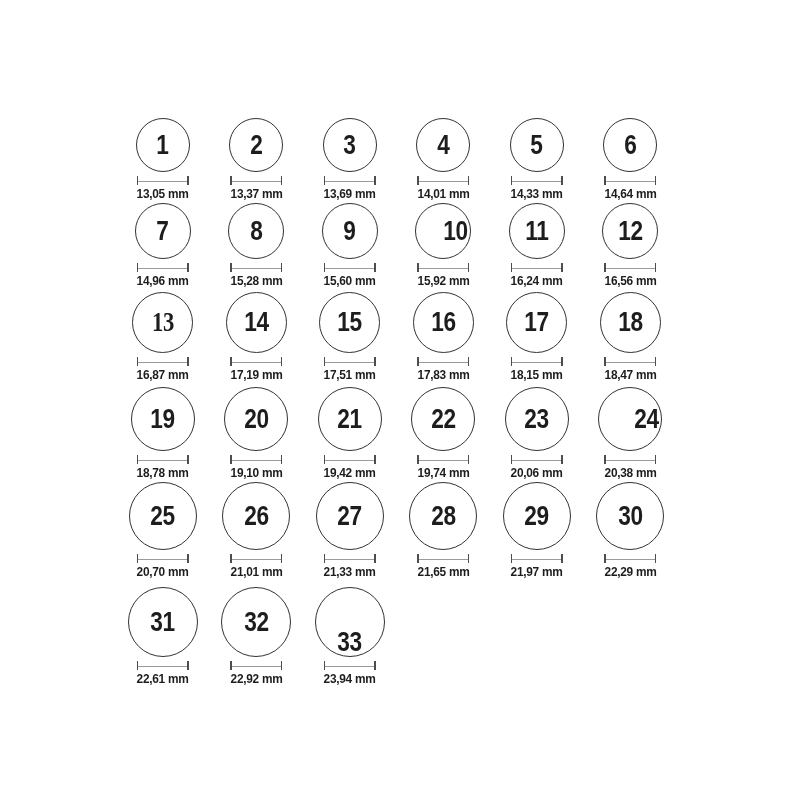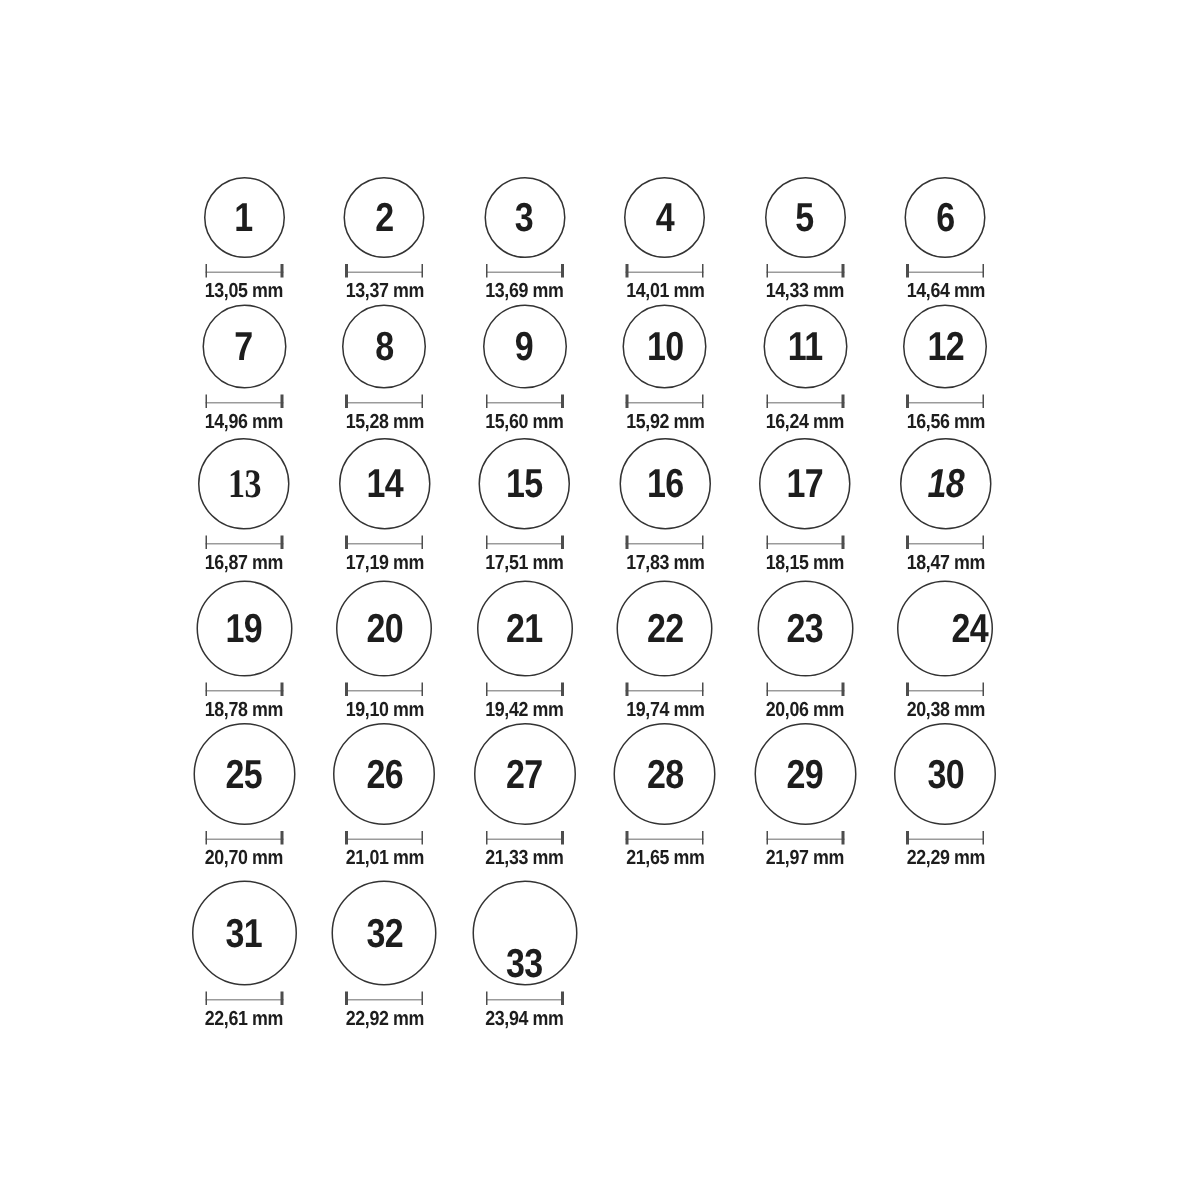--- a/index.html
+++ b/index.html
@@ -184,21 +184,21 @@
             <span class="num">9</span>
           </div>
           <div class="measure">
             <div class="measure-line"></div>
             <div class="measure-tick left"></div>
             <div class="measure-tick right"></div>
           </div>
           <span class="mm">15,60 mm</span>
         </div>
         <div class="cell">
-          <div class="circle" style="width: 56px; height: 56px;">
+          <div class="circle" style="width: 56px; height: 56px; justify-content: flex-end;">
             <span class="num">10</span>
           </div>
           <div class="measure">
             <div class="measure-line"></div>
             <div class="measure-tick left"></div>
             <div class="measure-tick right"></div>
           </div>
           <span class="mm">15,92 mm</span>
         </div>
         <div class="cell">
@@ -274,21 +274,21 @@
             <span class="num">17</span>
           </div>
           <div class="measure">
             <div class="measure-line"></div>
             <div class="measure-tick left"></div>
             <div class="measure-tick right"></div>
           </div>
           <span class="mm">18,15 mm</span>
         </div>
         <div class="cell">
-          <div class="circle" style="width: 61px; height: 61px; font-style: italic;">
+          <div class="circle" style="width: 61px; height: 61px;">
             <span class="num">18</span>
           </div>
           <div class="measure">
             <div class="measure-line"></div>
             <div class="measure-tick left"></div>
             <div class="measure-tick right"></div>
           </div>
           <span class="mm">18,47 mm</span>
         </div>
       </div>

